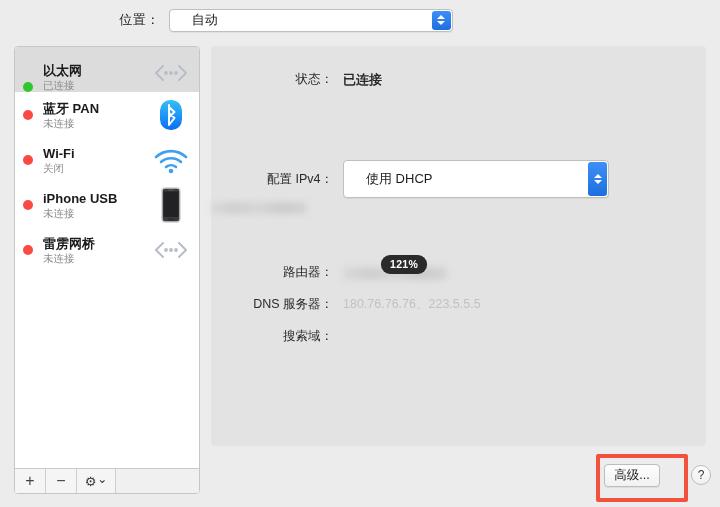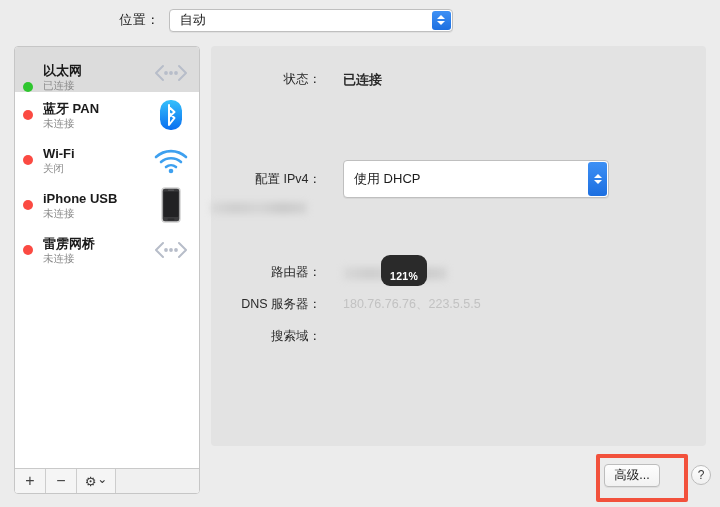--- a/index.html
+++ b/index.html
@@ -23,21 +23,21 @@
   }
   .popup {
     position: relative; width: 284px; height: 23px;
     background: #ffffff;
     border: 1px solid #bfbfbf;
     border-radius: 4px;
     box-shadow: 0 1px 0 rgba(0,0,0,.05);
     display: flex; align-items: center;
   }
   .popup .popup-value {
-    font-size: 13px; color: #1c1c1c; padding-left: 10px;
+    font-size: 13px; color: #1c1c1c; padding-left: 22px;
   }
   .popup .stepper {
     position: absolute; right: 1px; top: 1px; bottom: 1px; width: 19px;
     background: linear-gradient(180deg,#3d90f5 0%,#1d6fe0 100%);
     border-radius: 3px;
     display: flex; flex-direction: column; align-items: center; justify-content: center;
   }
   .chev { width: 0; height: 0; border-left: 4px solid transparent; border-right: 4px solid transparent; }
   .chev.up { border-bottom: 4px solid #fff; margin-bottom: 2px; }
   .chev.dn { border-top: 4px solid #fff; }
@@ -77,21 +77,21 @@
   .plus-g, .minus-g { font-size: 16px; line-height: 1; color: #444; }
 
   
   .panel {
     position: absolute; left: 211px; top: 46px; width: 495px; height: 400px;
     background: #e3e3e3;
     border-radius: 4px;
   }
   .frow { position: absolute; display: flex; align-items: flex-start; }
   .flabel {
-    width: 132px; text-align: right; padding-right: 22px;
+    width: 132px; text-align: right; padding-right: 10px;
     font-size: 12.5px; color: #2a2a2a; white-space: nowrap;
   }
   .fvalue { font-size: 12.5px; color: #2a2a2a; }
   .fvalue.bold { font-weight: bold; font-size: 13px; }
   .fvalue.muted { color: #b4b4b4; }
   .desc { font-size: 11.5px; color: #6d6d6d; line-height: 16px; max-width: 300px; }
 
   .blur-chip {
     display: inline-block; border-radius: 3px;
     background: linear-gradient(90deg,#d9d9d9,#cfcfcf,#d6d6d6,#cbcbcb,#d4d4d4);
@@ -101,21 +101,21 @@
 
   .popup-ipv4 {
     width: 266px; height: 38px;
   }
 
   
   .zoom-badge {
     position: absolute; left: 381px; top: 255px;
     background: #2a2a2a; color: #ffffff;
     font-size: 10.5px; font-weight: bold;
-    padding: 15px 9px 4px; border-radius: 9px;
+    padding: 3px 9px 4px; border-radius: 9px;
     letter-spacing: .3px;
   }
 
   
   .hl-box {
     position: absolute; left: 596px; top: 454px; width: 92px; height: 48px;
     border: 4px solid #f2513c; border-radius: 2px;
   }
   .adv-btn {
     position: absolute; left: 604px; top: 464px; width: 56px; height: 23px;

